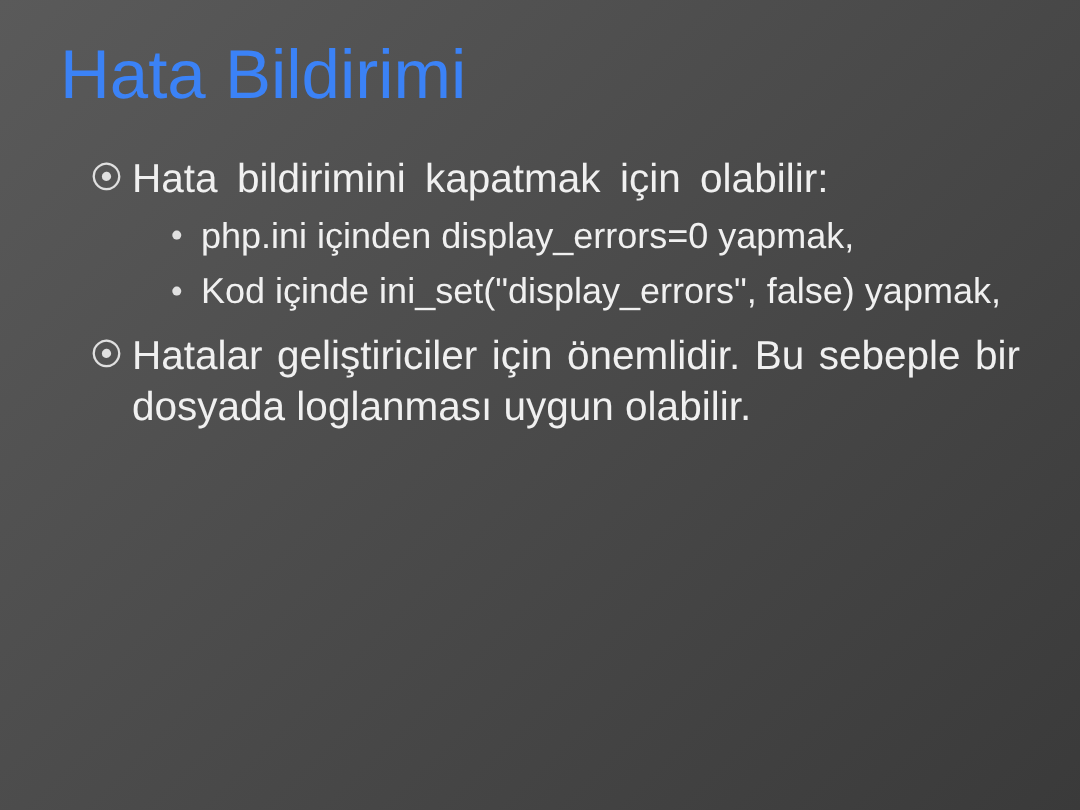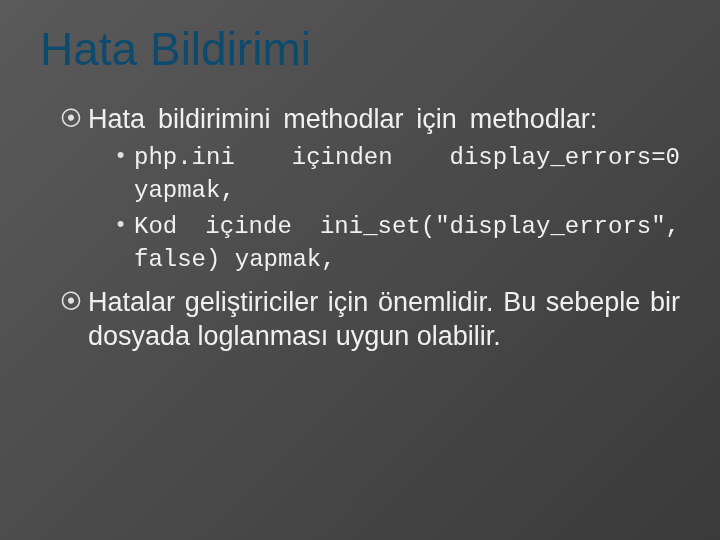--- a/index.html
+++ b/index.html
@@ -14,21 +14,21 @@
   }
   .slide {
     box-sizing: border-box;
     width: 720px;
     height: 540px;
     padding: 24px 40px 24px 40px;
   }
   .title {
     font-size: 46px;
     font-weight: 400;
-    color: #0c4a6e;
+    color: #3b82f6;
     margin: 0 0 28px 0;
     line-height: 1.1;
   }
   .level1 {
     list-style: none;
     padding: 0;
     margin: 0 0 0 20px;
   }
   .level1 > li {
     position: relative;
@@ -44,21 +44,20 @@
     position: absolute;
     left: 0;
     top: 2px;
     font-size: 22px;
     color: #e0e0e0;
   }
   .level2 {
     list-style: none;
     padding: 0;
     margin: 6px 0 10px 26px;
-    font-family: Liberation Mono, monospace;
   }
   .level2 > li {
     position: relative;
     padding-left: 20px;
     font-size: 24px;
     line-height: 1.35;
     margin-bottom: 4px;
     text-align: justify;
     text-justify: inter-word;
   }
@@ -75,21 +74,21 @@
   }
 </style>
 </head>
 <body>
 
 <div class="slide">
   <h1 class="title">Hata Bildirimi</h1>
 
   <ul class="level1">
     <li>
-      <span class="justify-wide">Hata bildirimini methodlar için methodlar:</span>
+      <span class="justify-wide">Hata bildirimini kapatmak için olabilir:</span>
       <ul class="level2">
         <li>php.ini içinden display_errors=0 yapmak,</li>
         <li>Kod içinde ini_set("display_errors", false) yapmak,</li>
       </ul>
     </li>
     <li>
       <span>Hatalar geliştiriciler için önemlidir. Bu sebeple bir dosyada loglanması uygun olabilir.</span>
     </li>
   </ul>
 </div>

